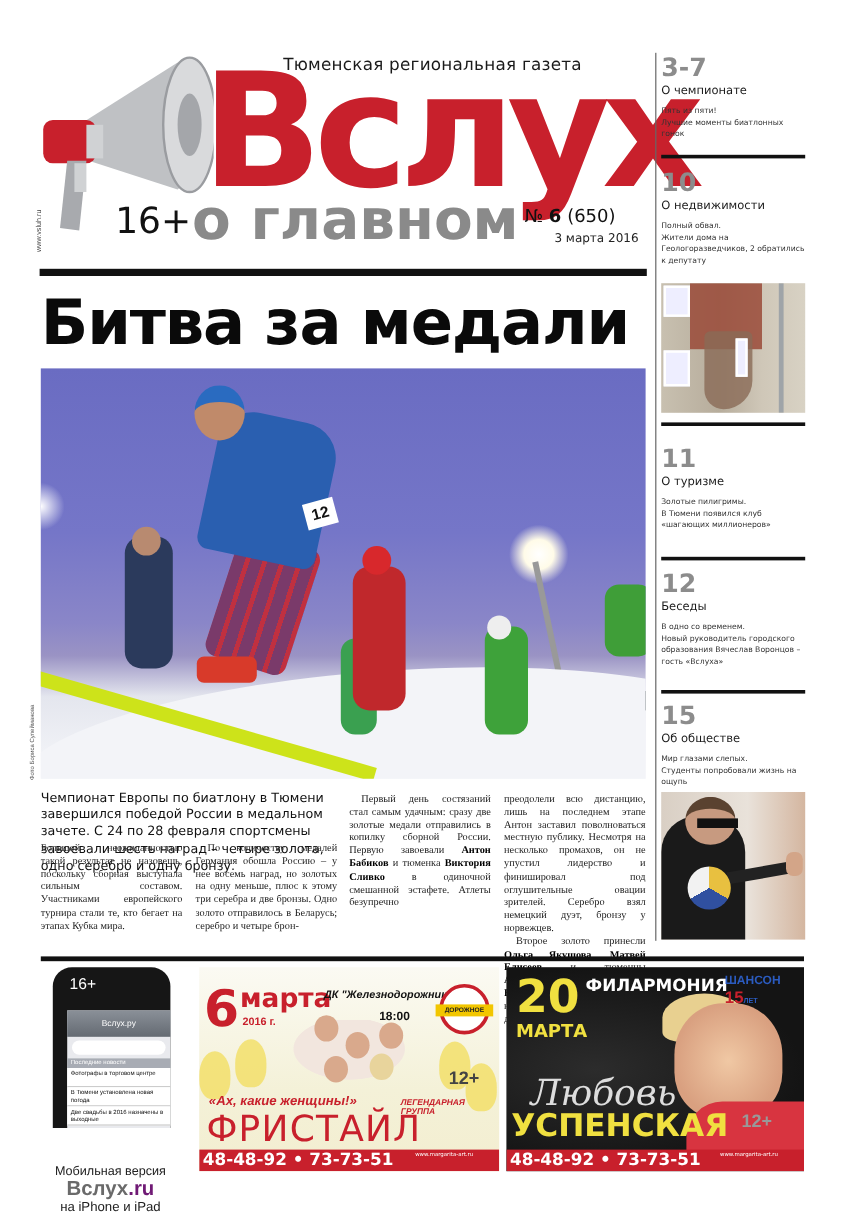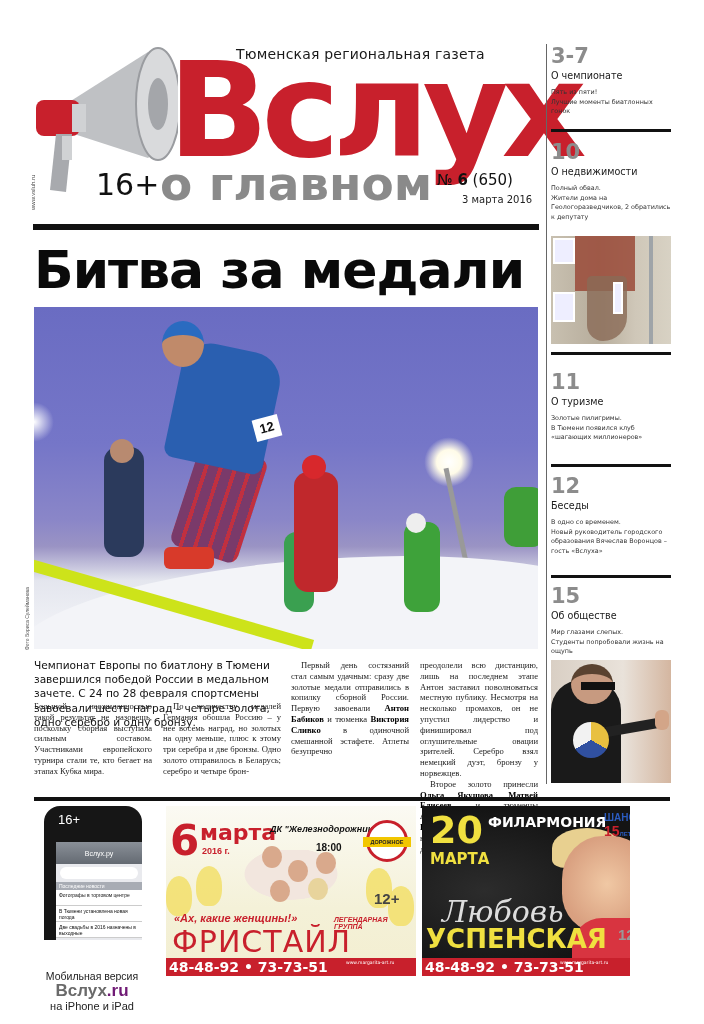--- a/index.html
+++ b/index.html
@@ -115,21 +115,21 @@
   .fs-people { position: absolute; left: 60px; top: 44px; width: 130px; height: 60px; background: radial-gradient(ellipse at 50% 40%, #f2e6de 0 50%, transparent 51%); }
   .fs-face { position: absolute; width: 20px; height: 22px; border-radius: 50%; background: #d9a98c; }
   .tulip { position: absolute; width: 26px; height: 40px; border-radius: 50% 50% 40% 40%; background: #f2df6a; opacity: 0.85; }
   .fs-age { position: absolute; left: 208px; top: 84px; font-size: 15px; font-weight: bold; color: #444; }
   .fs-slogan { position: absolute; left: 8px; top: 106px; font-size: 11px; font-weight: bold; font-style: italic; color: #c8202c; }
   .fs-group { position: absolute; left: 168px; top: 110px; font-size: 7px; font-weight: bold; font-style: italic; color: #c8202c; }
   .fs-name { position: absolute; left: 6px; top: 118px; font-size: 30px; font-weight: normal; color: #c8202c; letter-spacing: 1px; font-family: "DejaVu Sans", sans-serif; }
   .ad-phonebar { position: absolute; left: 0; bottom: 0; width: 100%; height: 18px; background: #c8202c; color: #fff; font-weight: bold; font-size: 14px; line-height: 18px; padding-left: 3px; font-family: "DejaVu Sans", sans-serif; }
   .ad-phonebar .site { position: absolute; right: 4px; top: 2px; font-size: 4.5px; line-height: 5px; font-weight: normal; width: 66px; }
 
-  .ad-uspenskaya { position: absolute; left: 422px; top: 806px; width: 208px; height: 170px; background: radial-gradient(ellipse at 30% 50%, #2c2c2c 0%, #141414 70%); overflow: hidden; }
+  .ad-uspenskaya { position: absolute; left: 422px; top: 806px; width: 248px; height: 170px; background: radial-gradient(ellipse at 30% 50%, #2c2c2c 0%, #141414 70%); overflow: hidden; }
   .us-day { position: absolute; left: 8px; top: 4px; font-size: 38px; font-weight: bold; color: #f0e040; font-family: "DejaVu Sans", sans-serif; line-height: 40px; }
   .us-month { position: absolute; left: 8px; top: 44px; font-size: 15px; font-weight: bold; color: #f0e040; font-family: "DejaVu Sans", sans-serif; }
   .us-venue { position: absolute; left: 66px; top: 8px; font-size: 14px; font-weight: bold; color: #fff; font-family: "DejaVu Sans", sans-serif; }
   .us-radio { position: absolute; left: 182px; top: 6px; font-size: 10px; font-weight: bold; color: #2b5bbf; }
   .us-radio span { color: #c8202c; font-size: 14px; }
   .us-face { position: absolute; left: 140px; top: 30px; width: 90px; height: 96px; border-radius: 45% 45% 40% 40%; background: radial-gradient(ellipse at 50% 50%, #f0c8a4 0%, #d9a080 70%); }
   .us-hair { position: absolute; left: 130px; top: 22px; width: 70px; height: 40px; border-radius: 50% 50% 20% 20%; background: #e8d090; }
   .us-dress { position: absolute; left: 150px; top: 112px; width: 100px; height: 50px; background: #d83440; border-radius: 30px 0 0 0; }
   .us-script { position: absolute; left: 20px; top: 88px; font-size: 30px; font-style: italic; color: #ddd; font-family: "DejaVu Serif", serif; }
   .us-name { position: absolute; left: 4px; top: 118px; font-size: 26px; font-weight: bold; color: #f0e040; font-family: "DejaVu Sans", sans-serif; }

